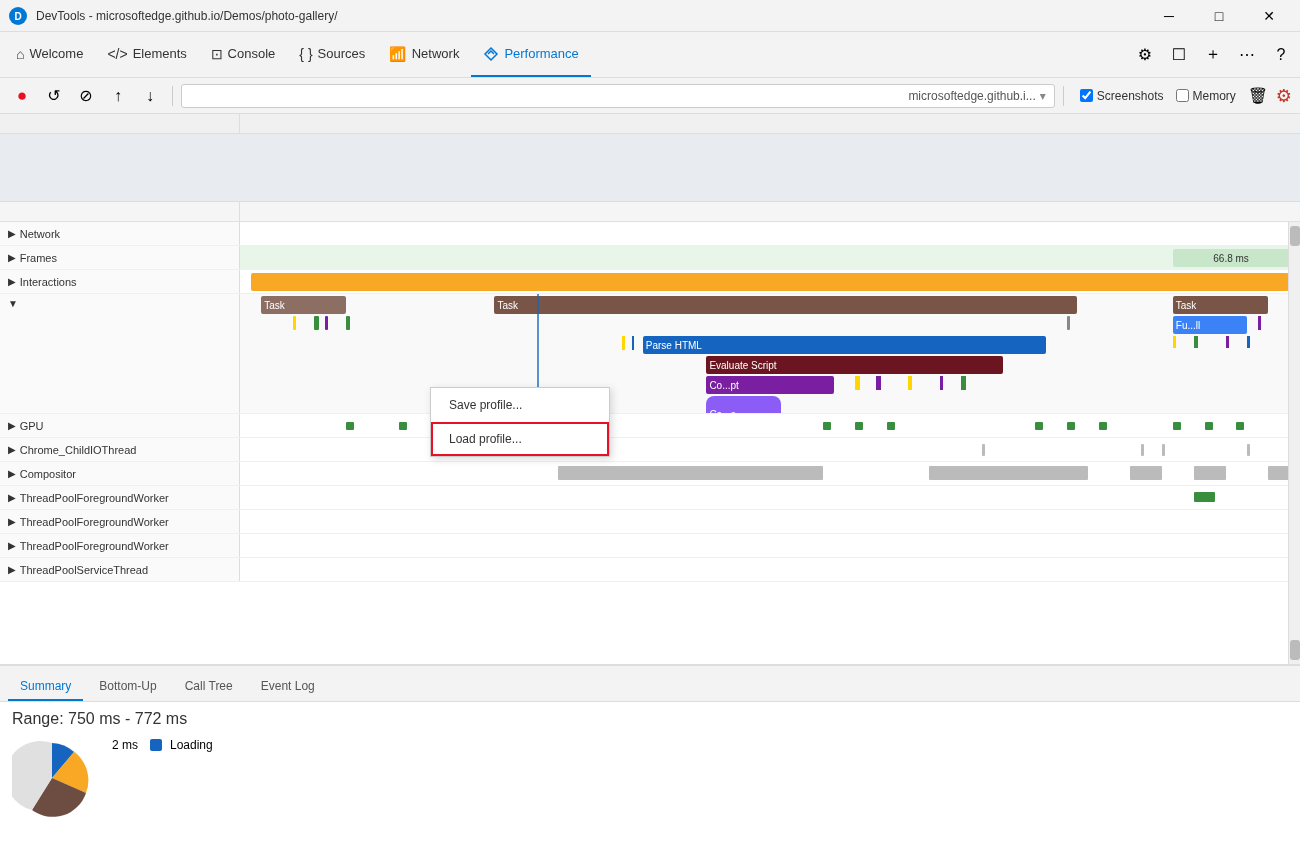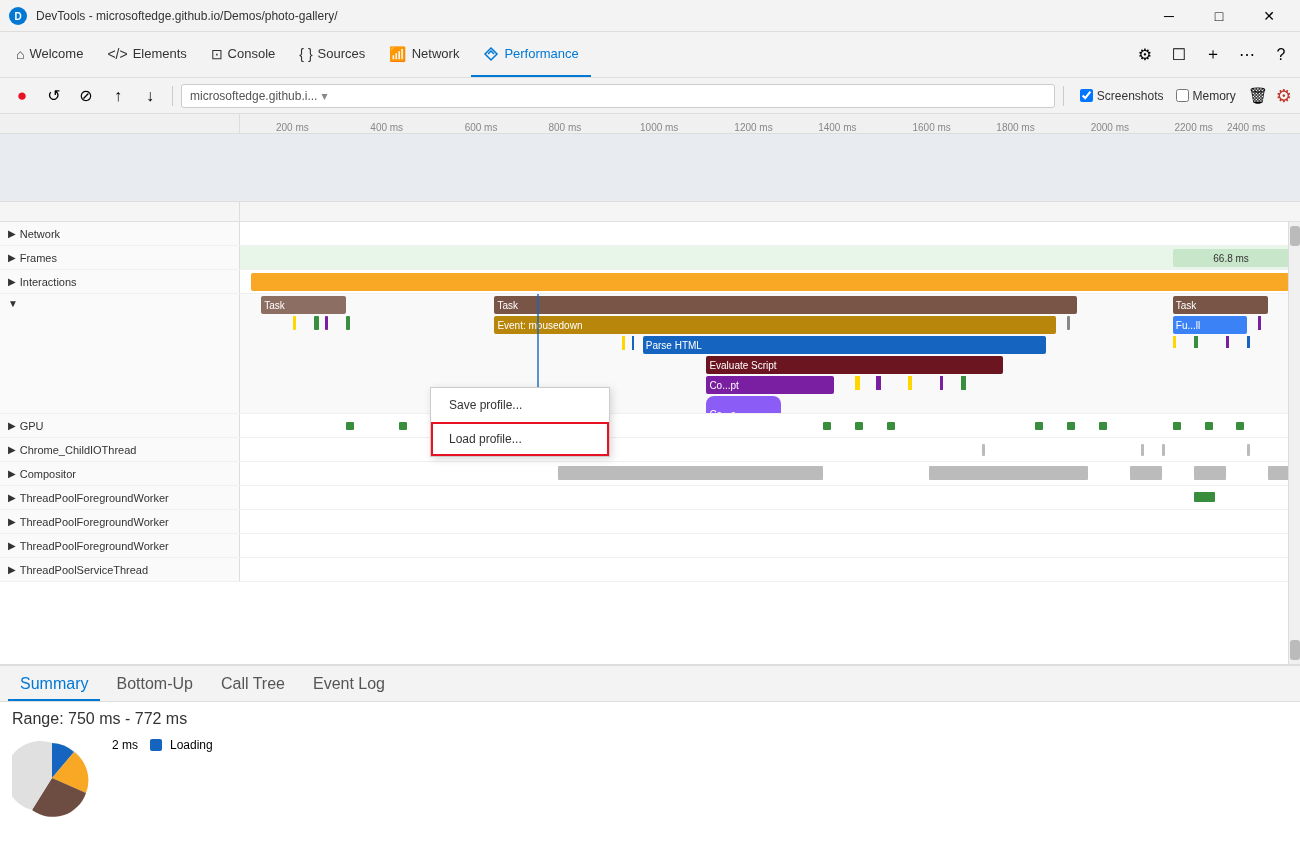--- a/index.html
+++ b/index.html
@@ -69,20 +69,21 @@
       flex: 1;
       height: 24px;
       background: #fff;
       border: 1px solid #ccc;
       border-radius: 3px;
       display: flex;
       align-items: center;
       padding: 0 8px;
       font-size: 12px;
       color: #555;
+      justify-content: flex-end;
     }
     .checkbox-item { display: flex; align-items: center; gap: 4px; font-size: 12px; color: #333; margin-left: 8px; }
     .checkbox-item input { margin: 0; }
     .settings-icon { color: #c0392b; font-size: 18px; margin-left: auto; cursor: pointer; }
 
     
     .timeline-overview {
       height: 88px;
       background: #f8f9fa;
       border-bottom: 1px solid #ddd;
@@ -234,21 +235,21 @@
     .bottom-tabs {
       height: 36px;
       background: #f3f3f3;
       display: flex;
       align-items: flex-end;
       border-bottom: 1px solid #ddd;
       padding: 0 8px;
     }
     .bottom-tab {
       padding: 6px 12px;
-      font-size: 16px;
+      font-size: 12px;
       cursor: pointer;
       color: #555;
       border-bottom: 2px solid transparent;
       margin-right: 4px;
     }
     .bottom-tab.active {
       color: #0078d4;
       border-bottom: 2px solid #0078d4;
     }
     .bottom-content {
@@ -352,34 +353,20 @@
     <span>Memory</span>
   </label>
   <button class="toolbar-btn" style="margin-left:4px;">🗑</button>
   <span class="settings-icon">⚙</span>
 </div>
 
 <div class="timeline-overview">
 
   <div class="timeline-ruler-top">
     <div style="width:240px;min-width:240px;border-right:1px solid #ddd;height:100%;background:#f0f0f0;"></div>
-    <div style="flex:1;position:relative;height:100%;">
-      <span class="ruler-tick" style="left:5%">200 ms</span>
-      <span class="ruler-tick" style="left:14%">400 ms</span>
-      <span class="ruler-tick" style="left:23%">600 ms</span>
-      <span class="ruler-tick" style="left:31%">800 ms</span>
-      <span class="ruler-tick" style="left:40%">1000 ms</span>
-      <span class="ruler-tick" style="left:49%">1200 ms</span>
-      <span class="ruler-tick" style="left:57%">1400 ms</span>
-      <span class="ruler-tick" style="left:66%">1600 ms</span>
-      <span class="ruler-tick" style="left:74%">1800 ms</span>
-      <span class="ruler-tick" style="left:83%">2000 ms</span>
-      <span class="ruler-tick" style="left:91%">2200 ms</span>
-      <span class="ruler-tick" style="left:96%">2400 ms</span>
-    </div>
     <div style="width:12px;background:#f0f0f0;"></div>
   </div>
 
   <div class="timeline-minimap" style="display:flex;align-items:flex-end;">
     <div style="width:240px;min-width:240px;border-right:1px solid #ddd;background:#fafafa;"></div>
     <div style="flex:1;position:relative;background:#e8edf2;overflow:hidden;">
 
       <div style="position:absolute;top:2px;left:0;right:16px;height:30px;background:linear-gradient(90deg,#c5cae9 0%,#c5cae9 10%,#9fa8da 10%,#9fa8da 15%,#c5cae9 15%,#c5cae9 30%,#b0bec5 30%,#b0bec5 100%);"></div>
 
       <div style="position:absolute;top:32px;left:0;right:0;height:30px;display:flex;gap:2px;overflow:hidden;">
@@ -467,21 +454,20 @@
 
         <div class="task-bar" style="left:2%;width:8%;top:2px;height:18px;background:#8d6e63;">Task</div>
         <div class="task-bar" style="left:24%;width:55%;top:2px;height:18px;background:#795548;">Task</div>
         <div class="task-bar" style="left:88%;width:9%;top:2px;height:18px;background:#795548;">Task</div>
 
         <div style="position:absolute;left:5%;top:22px;width:3px;height:14px;background:#ffd600;border-radius:1px;"></div>
         <div style="position:absolute;left:7%;top:22px;width:5px;height:14px;background:#388e3c;border-radius:1px;"></div>
         <div style="position:absolute;left:8%;top:22px;width:3px;height:14px;background:#7b1fa2;border-radius:1px;"></div>
         <div style="position:absolute;left:10%;top:22px;width:4px;height:14px;background:#388e3c;border-radius:1px;"></div>
 
-        <div class="task-bar" style="left:24%;width:53%;top:22px;height:18px;background:#b8860b;">Event: mousedown</div>
 
         <div style="position:absolute;left:78%;top:22px;width:3px;height:14px;background:#888;border-radius:1px;"></div>
 
         <div class="task-bar" style="left:38%;width:38%;top:42px;height:18px;background:#1565c0;">Parse HTML</div>
 
         <div style="position:absolute;left:36%;top:42px;width:3px;height:14px;background:#ffd600;"></div>
         <div style="position:absolute;left:37%;top:42px;width:2px;height:14px;background:#1565c0;"></div>
 
         <div class="task-bar" style="left:44%;width:28%;top:62px;height:18px;background:#6a1520;text-align:center;">Evaluate Script</div>
 

